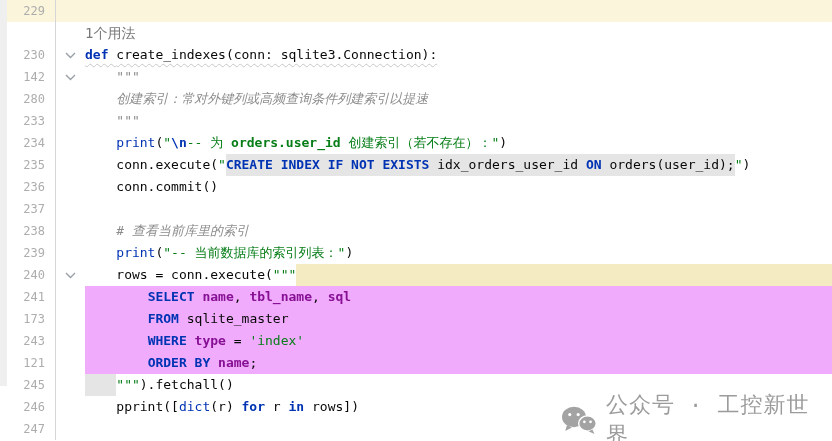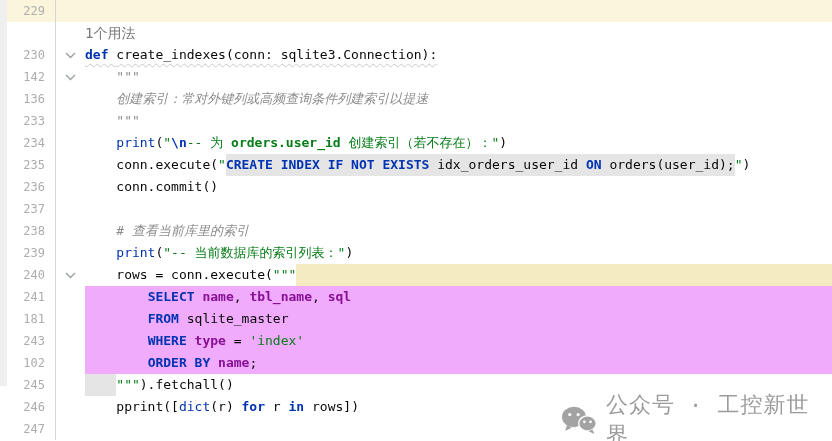--- a/index.html
+++ b/index.html
@@ -70,21 +70,21 @@
       <div class="row">
         <div class="gutter-num">142</div>
         <div class="fold-col">
           <svg width="11" height="7" viewBox="0 0 11 7">
             <polyline points="1,1 5.5,5.5 10,1" fill="none" stroke="#9AA0A6" stroke-width="1.4"></polyline>
           </svg>
         </div>
         <div class="code"><span class="tok tok-c">    """</span></div>
       </div>
       <div class="row">
-        <div class="gutter-num">136</div>
+        <div class="gutter-num">280</div>
         <div class="fold-col"></div>
         <div class="code"><span class="tok tok-c">    创建索引：常对外键列或高频查询条件列建索引以提速</span></div>
       </div>
       <div class="row">
         <div class="gutter-num">233</div>
         <div class="fold-col"></div>
         <div class="code"><span class="tok tok-c">    """</span></div>
       </div>
       <div class="row">
         <div class="gutter-num">234</div>
@@ -124,31 +124,31 @@
           </svg>
         </div>
         <div class="code"><span class="tok tok-p">    rows = conn.execute(</span><span class="tok tok-s">"""</span><span class="inj-fill"></span></div>
       </div>
       <div class="row">
         <div class="gutter-num">241</div>
         <div class="fold-col"></div>
         <div class="code inj-row"><span class="tok tok-p">        </span><span class="tok tok-k">SELECT</span><span class="tok tok-p"> </span><span class="tok tok-col">name</span><span class="tok tok-p">, </span><span class="tok tok-col">tbl_name</span><span class="tok tok-p">, </span><span class="tok tok-col">sql</span></div>
       </div>
       <div class="row">
-        <div class="gutter-num">181</div>
+        <div class="gutter-num">173</div>
         <div class="fold-col"></div>
         <div class="code inj-row"><span class="tok tok-p">        </span><span class="tok tok-k">FROM</span><span class="tok tok-p"> sqlite_master</span></div>
       </div>
       <div class="row">
         <div class="gutter-num">243</div>
         <div class="fold-col"></div>
         <div class="code inj-row"><span class="tok tok-p">        </span><span class="tok tok-k">WHERE</span><span class="tok tok-p"> </span><span class="tok tok-col">type</span><span class="tok tok-p"> = </span><span class="tok tok-s">'index'</span></div>
       </div>
       <div class="row">
-        <div class="gutter-num">102</div>
+        <div class="gutter-num">121</div>
         <div class="fold-col"></div>
         <div class="code inj-row"><span class="tok tok-p">        </span><span class="tok tok-k">ORDER BY</span><span class="tok tok-p"> </span><span class="tok tok-col">name</span><span class="tok tok-p">;</span></div>
       </div>
       <div class="row">
         <div class="gutter-num">245</div>
         <div class="fold-col"></div>
         <div class="code"><span class="tok tok-p inj">    </span><span class="tok tok-s">"""</span><span class="tok tok-p">).fetchall()</span></div>
       </div>
       <div class="row">
         <div class="gutter-num">246</div>

